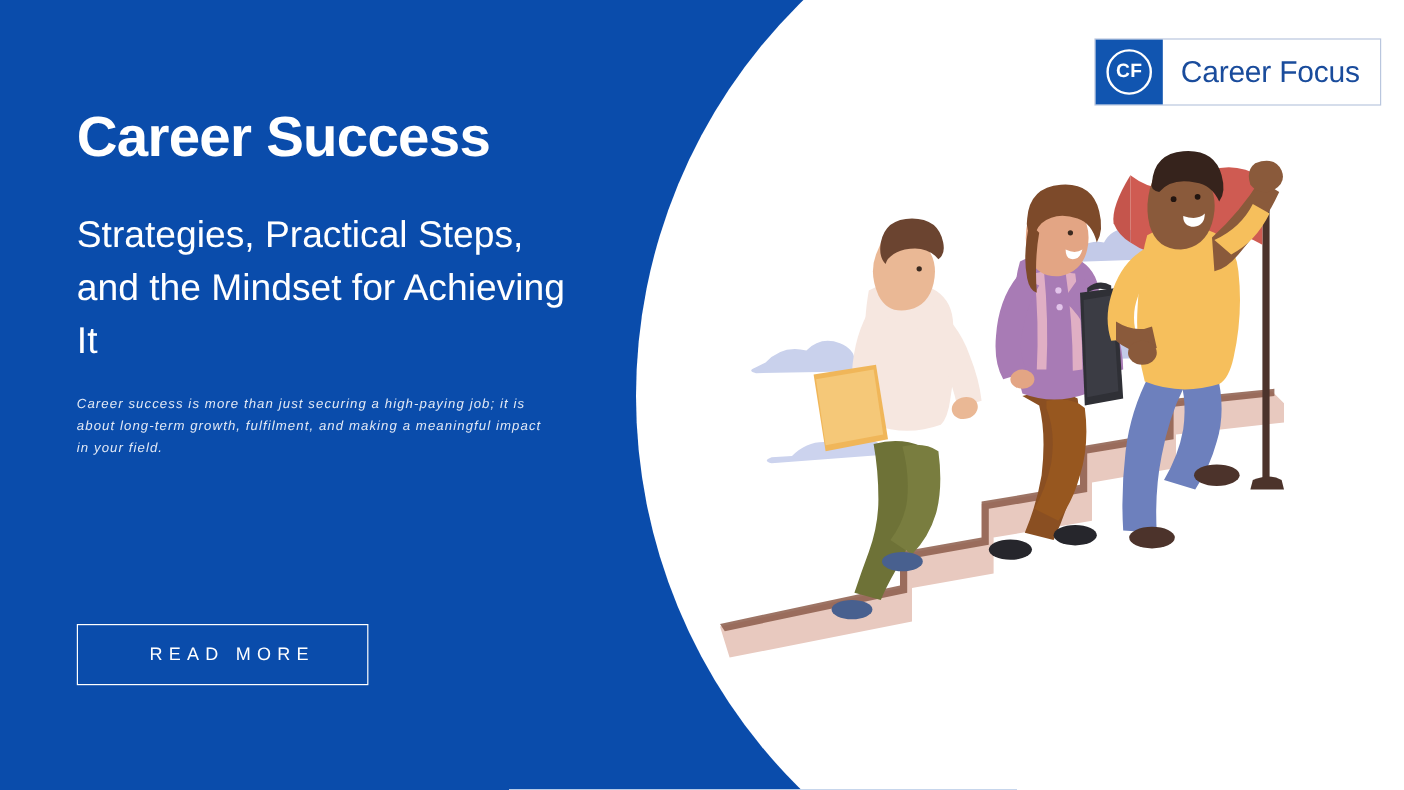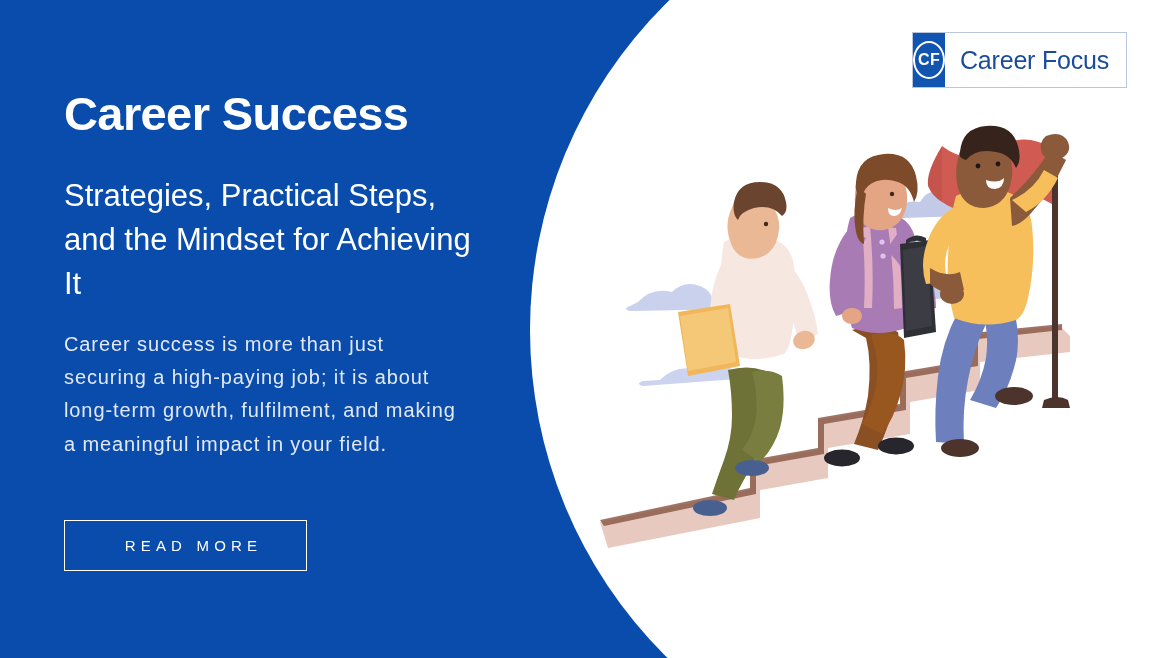--- a/index.html
+++ b/index.html
@@ -43,24 +43,25 @@
     width:430px;
     font-size:31px; font-weight:400;
     color:#ffffff;
     line-height:1.42;
     letter-spacing:0px;
   }
 
   .body-copy {
     position:absolute; top:328px; left:0;
     width:400px;
-    font-size:20px; font-weight:300;
+    font-size:11px; font-weight:300;
     color:#e2e9f5;
     line-height:1.66;
     letter-spacing:0.9px;
+    font-style:italic;
   }
 
   .read-more {
     position:absolute; top:520px; left:0;
     width:243px; height:51px;
     border:1.5px solid #ffffff;
     background:transparent;
     color:#ffffff;
     font-size:15px;
     font-weight:400;
@@ -74,21 +75,21 @@
   
   .logo {
     position:absolute;
     left:912px; top:32px;
     height:56px;
     display:flex; align-items:stretch;
     border:1px solid #b9c6de;
     background:#ffffff;
   }
   .logo-mark {
-    width:32px;
+    width:56px;
     background:#1155b0;
     display:flex; align-items:center; justify-content:center;
   }
   .logo-mark .ring {
     width:38px; height:38px;
     border:2.4px solid #ffffff;
     border-radius:50%;
     display:flex; align-items:center; justify-content:center;
     color:#ffffff;
     font-size:16px; font-weight:700;

